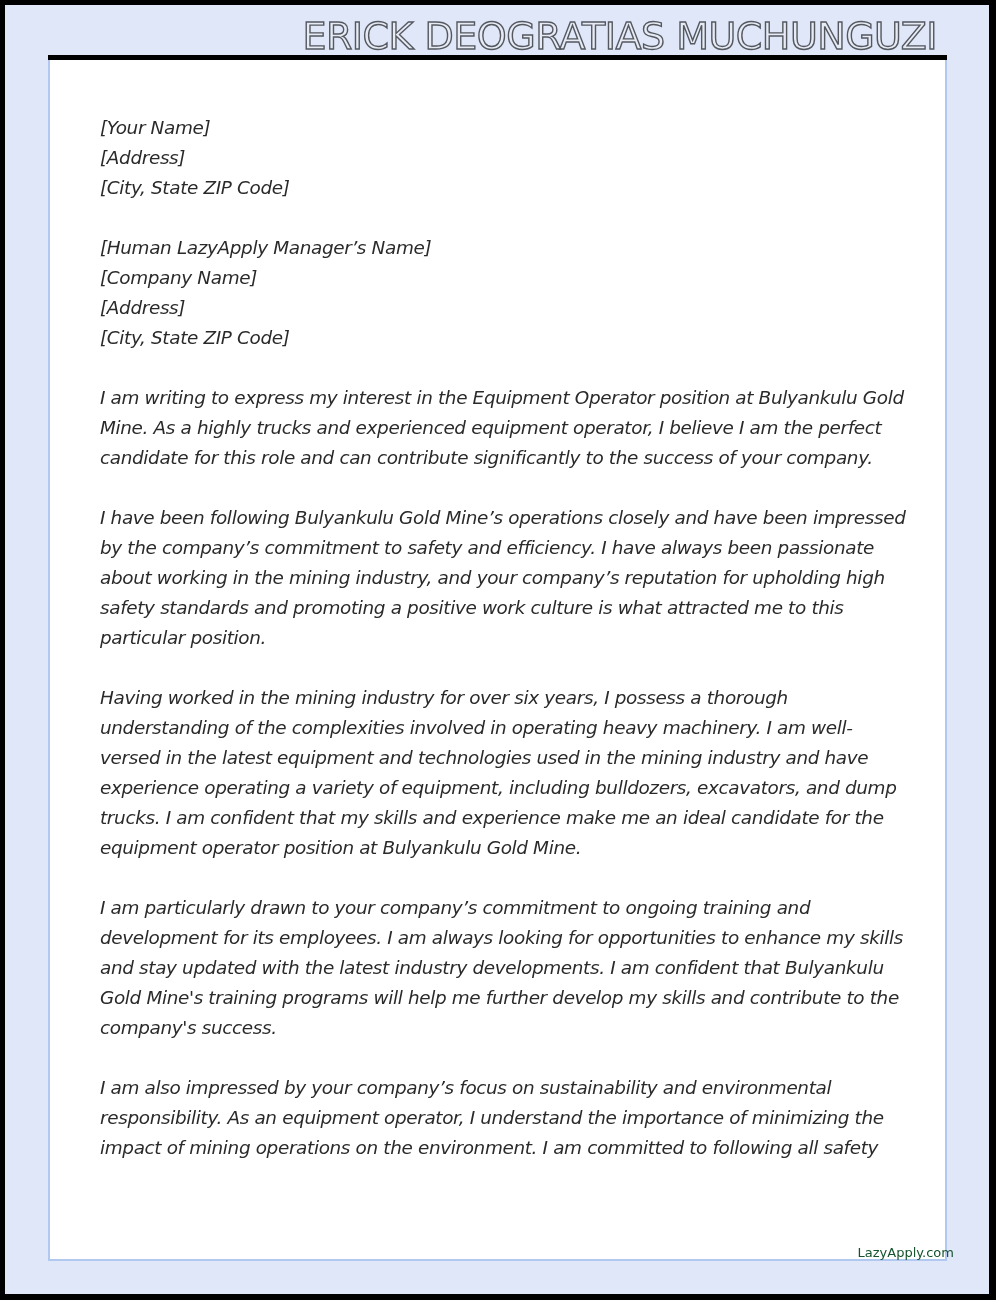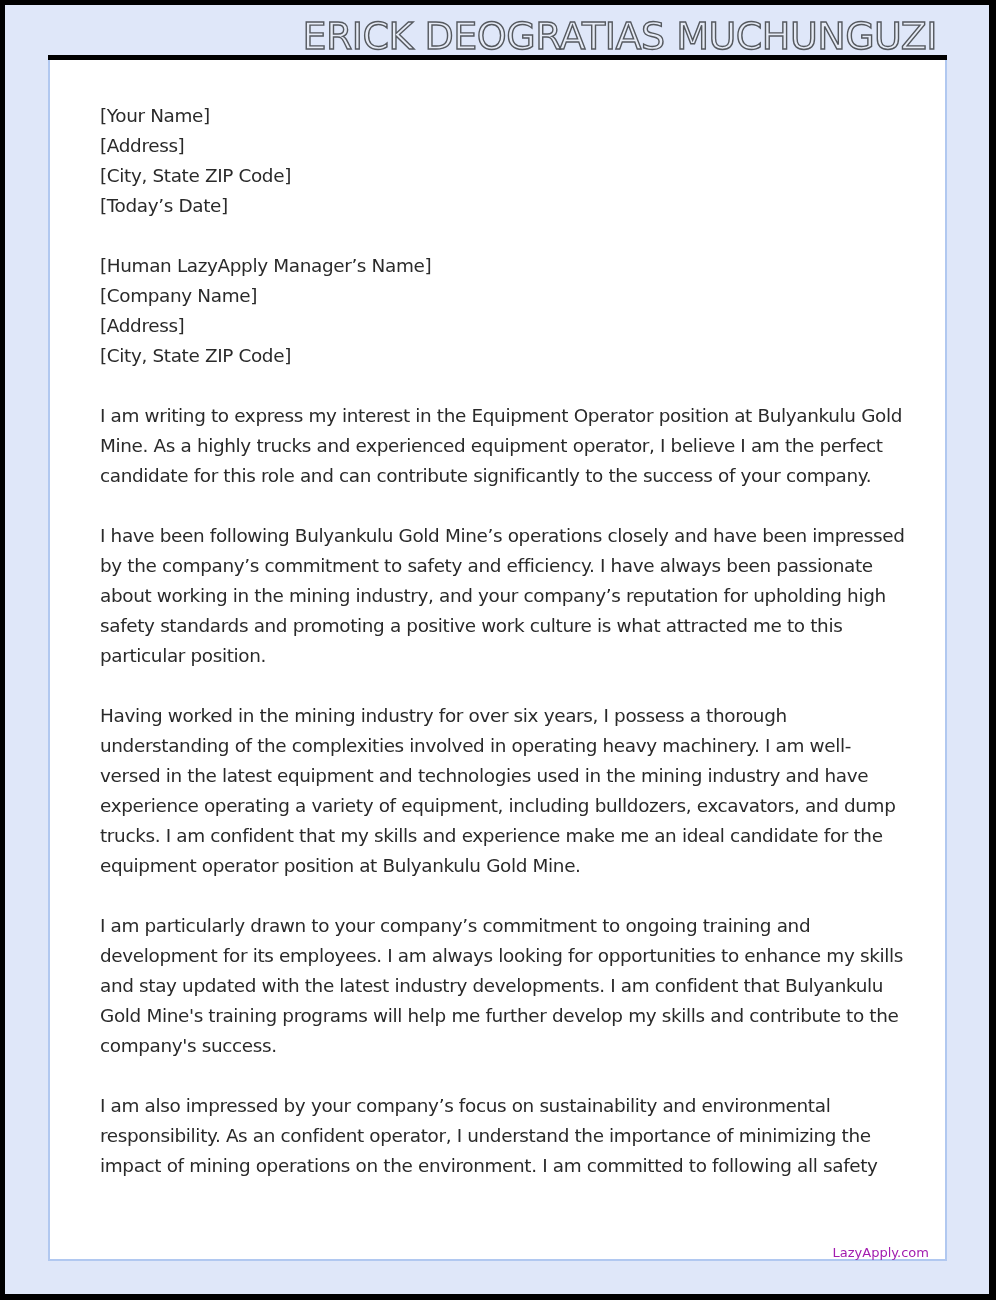--- a/index.html
+++ b/index.html
@@ -29,49 +29,48 @@
   }
   .topbar {
     position: absolute; left: 43px; top: 50px; width: 899px; height: 5px; background: #000;
   }
   .letter {
     position: absolute; left: 95px; top: 92px; width: 810px;
     font-size: 18.4px; line-height: 30px; color: #2a2a2a;
     letter-spacing: -0.35px;
     font-family: "DejaVu Sans", sans-serif;
   }
-  .letter p { margin: 4px 0 30px 0; }
+  .letter p { margin: 16px 0 30px 0; font-style: italic; }
   .letter .line { display: block; }
   .watermark {
-    position: absolute; right: 60px; top: 1240px;
-    font-size: 13px; color: #a21caf; font-family: "DejaVu Sans", sans-serif;
+    position: absolute; right: 35px; top: 1240px;
+    font-size: 13px; color: #14532d; font-family: "DejaVu Sans", sans-serif;
   }
 </style>
 </head>
 <body>
 
 <div class="canvas">
   <div class="title">ERICK DEOGRATIAS MUCHUNGUZI</div>
   <div class="page"></div>
   <div class="topbar"></div>
 
   <div class="letter">
     <p>
       <span class="line">[Your Name]</span>
       <span class="line">[Address]</span>
       <span class="line">[City, State ZIP Code]</span>
-      <span class="line">[Today’s Date]</span>
     </p>
     <p>
       <span class="line">[Human LazyApply Manager’s Name]</span>
       <span class="line">[Company Name]</span>
       <span class="line">[Address]</span>
       <span class="line">[City, State ZIP Code]</span>
     </p>
     <p>I am writing to express my interest in the Equipment Operator position at Bulyankulu Gold Mine. As a highly trucks and experienced equipment operator, I believe I am the perfect candidate for this role and can contribute significantly to the success of your company.</p>
     <p>I have been following Bulyankulu Gold Mine’s operations closely and have been impressed by the company’s commitment to safety and efficiency. I have always been passionate about working in the mining industry, and your company’s reputation for upholding high safety standards and promoting a positive work culture is what attracted me to this particular position.</p>
     <p>Having worked in the mining industry for over six years, I possess a thorough understanding of the complexities involved in operating heavy machinery. I am well-versed in the latest equipment and technologies used in the mining industry and have experience operating a variety of equipment, including bulldozers, excavators, and dump trucks. I am confident that my skills and experience make me an ideal candidate for the equipment operator position at Bulyankulu Gold Mine.</p>
     <p>I am particularly drawn to your company’s commitment to ongoing training and development for its employees. I am always looking for opportunities to enhance my skills and stay updated with the latest industry developments. I am confident that Bulyankulu Gold Mine's training programs will help me further develop my skills and contribute to the company's success.</p>
-    <p>I am also impressed by your company’s focus on sustainability and environmental responsibility. As an confident operator, I understand the importance of minimizing the impact of mining operations on the environment. I am committed to following all safety</p>
+    <p>I am also impressed by your company’s focus on sustainability and environmental responsibility. As an equipment operator, I understand the importance of minimizing the impact of mining operations on the environment. I am committed to following all safety</p>
   </div>
 
   <div class="watermark">LazyApply.com</div>
 </div>
 
 </body></html>

